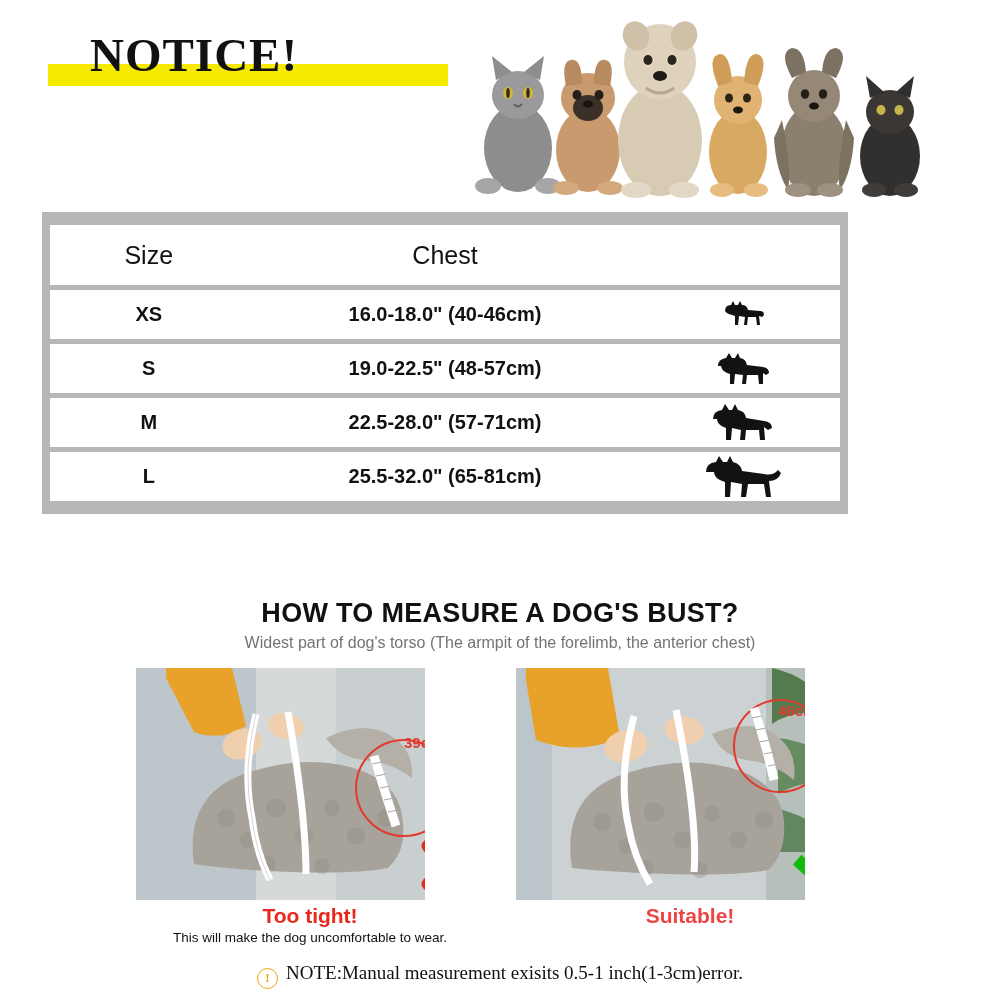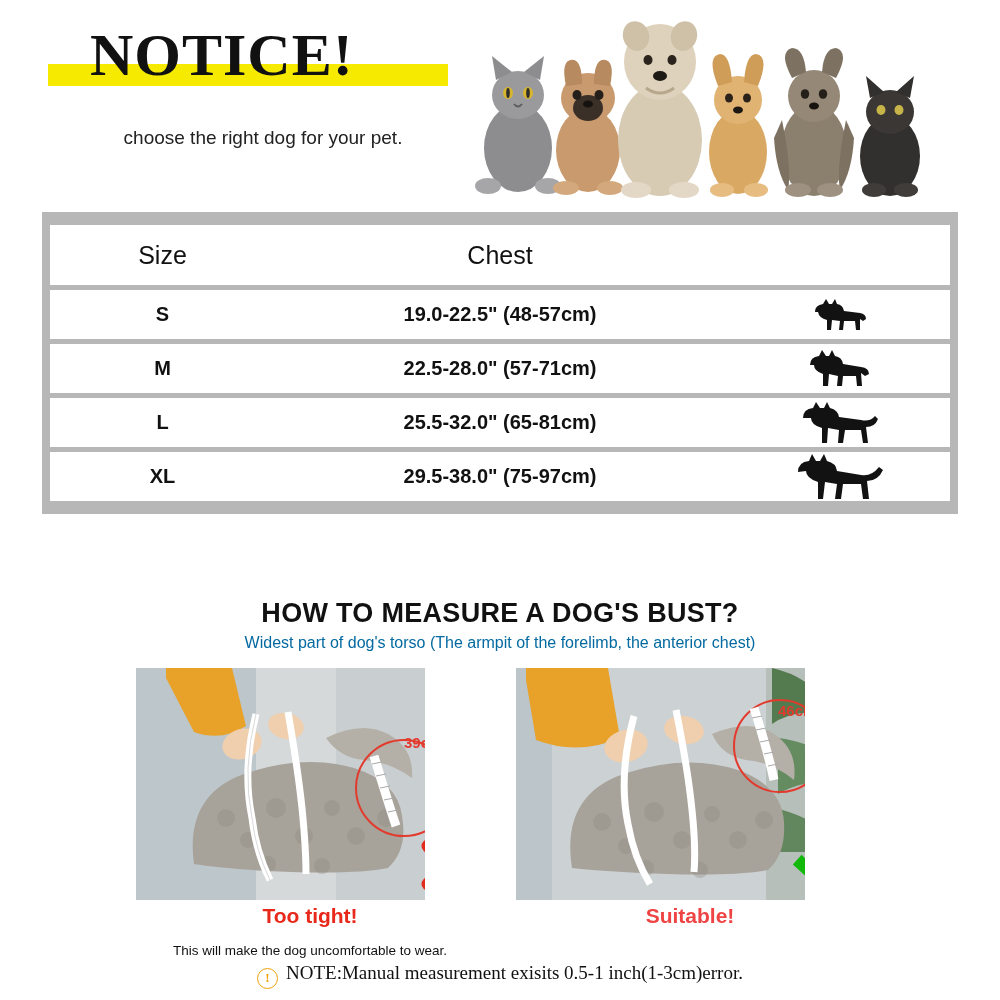--- a/index.html
+++ b/index.html
@@ -34,21 +34,21 @@
     width: 400px;
     height: 22px;
     background: #f5ea00;
     z-index: 0;
   }
   .notice-title {
     position: relative;
     z-index: 1;
     font-family: "Liberation Serif", serif;
     font-weight: bold;
-    font-size: 60px;
+    font-size: 47px;
     letter-spacing: 1px;
     line-height: 62px;
     color: #111;
     margin: 0;
     padding-left: 42px;
   }
   .notice-sub {
     position: relative;
     z-index: 1;
     margin: 14px 0 0 0;
@@ -66,21 +66,21 @@
     top: 0px;
     width: 520px;
     height: 200px;
   }
 
   
   .table-outer {
     position: absolute;
     left: 42px;
     top: 212px;
-    width: 916px;
+    width: 806px;
     background: #b7b7b7;
     padding: 8px;
     box-sizing: border-box;
   }
   table.size-table {
     width: 100%;
     border-collapse: separate;
     border-spacing: 0 5px;
     table-layout: fixed;
   }
@@ -115,21 +115,21 @@
     letter-spacing: 0.3px;
     color: #111;
   }
   .measure-sub {
     position: absolute;
     left: 0;
     right: 0;
     top: 634px;
     text-align: center;
     font-size: 16px;
-    color: #0369a1;
+    color: #737373;
   }
 
   .photos {
     position: absolute;
     top: 668px;
     left: 0;
     width: 1000px;
     height: 240px;
   }
   .photo-card {
@@ -152,21 +152,21 @@
   }
 
   .cap {
     position: absolute;
     text-align: center;
     width: 420px;
   }
   .cap-title { font-size: 21px; font-weight: bold; }
   .cap-title.bad { color: #e8281a; }
   .cap-title.good { color: #ef4444; }
-  .cap-sub { font-size: 13.5px; color: #111; margin-top: 15px; }
+  .cap-sub { font-size: 13.5px; color: #111; margin-top: 2px; }
 
   .note-row {
     position: absolute;
     left: 0; right: 0;
     top: 962px;
     text-align: center;
     font-size: 17px;
     color: #111;
   }
   .note-badge {
@@ -188,21 +188,20 @@
 </head>
 <body>
 
 <div class="header">
 
   <div class="notice-wrap">
     <div class="notice-hl"></div>
     <h1 class="notice-title">NOTICE!</h1>
     <p class="notice-sub">
       <br>
-      <span>choose the right dog for your pet.</span>
     </p>
   </div>
 
   <div class="pets">
     <svg width="520" height="200" viewBox="0 0 520 200">
 
       <g>
         <ellipse cx="48" cy="148" rx="34" ry="44" fill="#8d8d8f"></ellipse>
         <ellipse cx="48" cy="95" rx="26" ry="24" fill="#9a9a9c"></ellipse>
         <path d="M26 80 L22 56 L42 72 Z" fill="#8d8d8f"></path>
@@ -290,20 +289,29 @@
         <col class="c-icon">
       </colgroup>
     <thead>
       <tr>
         <th>Size</th>
         <th>Chest</th>
         <th></th>
       </tr>
     </thead>
     <tbody>
+      <tr>
+        <td>XS</td>
+        <td>16.0-18.0" (40-46cm)</td>
+        <td class="icon-cell">
+          <svg width="60" height="32" viewBox="0 0 60 32">
+              <path fill="#121212" d="M14 12 q0 -6 6 -6 l2 -4 l2 4 l3 0 l2 -4 l2 4 q5 0 6 5 l12 1 q4 0 4 4 l-2 2 l-3 -1 l1 9 l-3 0 l-1 -8 l-8 0 l-1 8 l-3 0 l1 -8 l-6 -1 l-1 9 l-3 0 l0 -9 l-6 -2 q-3 -1 -4 -3 z"></path>
+            </svg>
+        </td>
+      </tr>
       <tr>
         <td>S</td>
         <td>19.0-22.5" (48-57cm)</td>
         <td class="icon-cell">
           <svg width="66" height="34" viewBox="0 0 66 34">
               <path fill="#121212" d="M10 14 q0 -7 8 -8 l3 -5 l3 5 l3 0 l3 -5 l2 5 q6 1 7 7 l16 2 q6 1 6 6 l-3 2 l-3 -2 l0 11 l-4 0 l-1 -9 l-11 0 l-1 9 l-4 0 l1 -9 l-8 -1 l-1 10 l-4 0 l0 -10 q-8 -2 -9 -8 z"></path>
             </svg>
         </td>
       </tr>
       <tr>
@@ -317,29 +325,20 @@
       </tr>
       <tr>
         <td>L</td>
         <td>25.5-32.0" (65-81cm)</td>
         <td class="icon-cell">
           <svg width="82" height="42" viewBox="0 0 82 42">
               <path fill="#121212" d="M6 16 q0 -9 10 -10 l3 -6 l4 6 l4 0 l3 -6 l3 6 q8 2 9 9 l22 3 q9 2 14 -4 l3 3 q-3 8 -12 8 l2 16 l-5 0 l-2 -13 l-16 0 l-2 13 l-5 0 l1 -13 l-11 -2 l-1 15 l-5 0 l0 -15 q-11 -3 -11 -10 z"></path>
             </svg>
         </td>
       </tr>
-      <tr>
-        <td>XL</td>
-        <td>29.5-38.0" (75-97cm)</td>
-        <td class="icon-cell">
-          <svg width="92" height="46" viewBox="0 0 92 46">
-              <path fill="#121212" d="M6 18 q0 -10 11 -11 l3 -7 l4 7 l4 0 l4 -7 l3 7 q9 2 10 10 l24 4 q10 2 18 -8 l4 3 q-5 11 -16 11 l2 18 l-6 0 l-2 -15 l-18 0 l-2 15 l-6 0 l2 -15 l-12 -2 l-2 17 l-5 0 l0 -17 q-12 -4 -12 -11 z"></path>
-            </svg>
-        </td>
-      </tr>
     </tbody>
   </table>
 </div>
 
 <div class="measure-title">HOW TO MEASURE A DOG'S BUST?</div>
 <div class="measure-sub">Widest part of dog's torso (The armpit of the forelimb, the anterior chest)</div>
 
 <div class="photos">
 
   <div class="photo-card photo-left">

